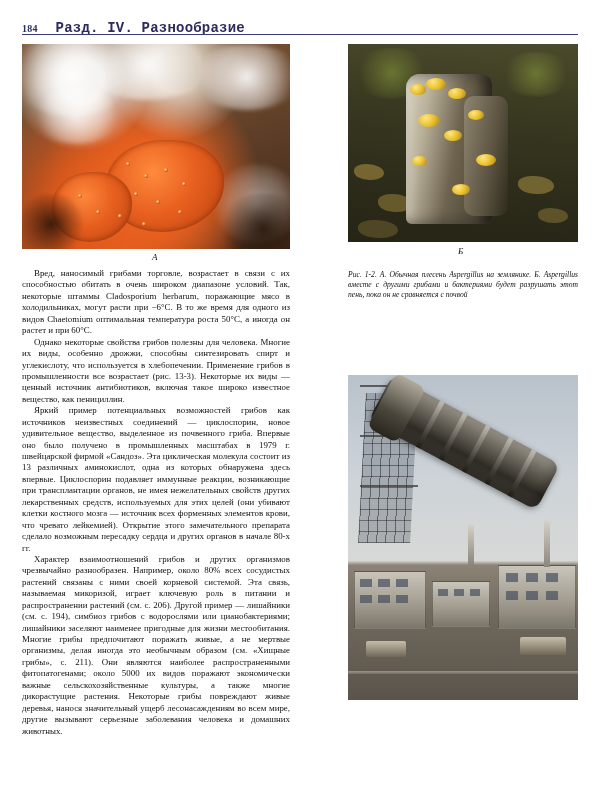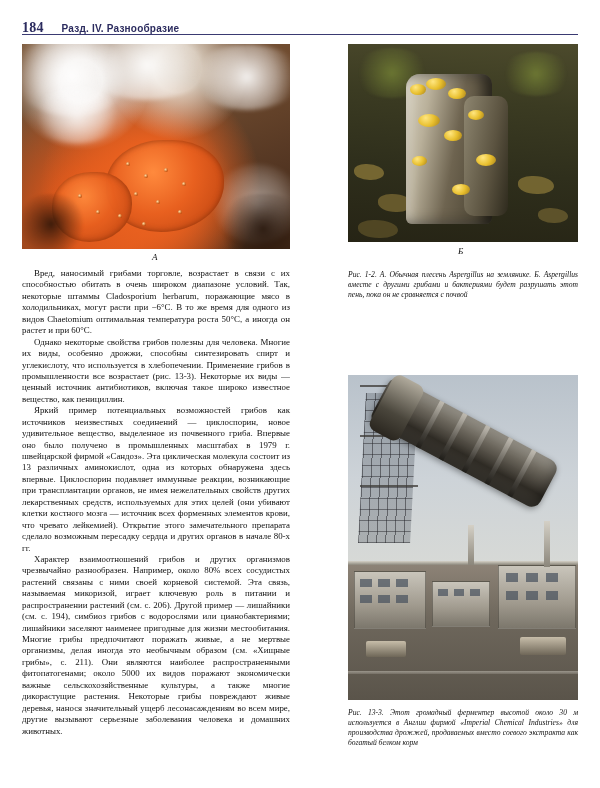--- a/index.html
+++ b/index.html
@@ -25,28 +25,28 @@
     position: absolute;
     top: 20px;
     left: 22px;
     width: 556px;
     display: flex;
     align-items: baseline;
     gap: 18px;
   }
   .header .pageno {
     font-family: "Liberation Serif", serif;
-    font-size: 14px;
+    font-size: 10px;
     font-weight: bold;
     color: #2b2b5e;
     letter-spacing: 0.2px;
   }
   .header .chapter {
-    font-family: Liberation Sans, sans-serif;
-    font-size: 10px;
+    font-family: Liberation Mono, monospace;
+    font-size: 14px;
     font-weight: bold;
     color: #2b2b5e;
     letter-spacing: 0.2px;
   }
   .header-rule {
     position: absolute;
     top: 34px;
     left: 22px;
     width: 556px;
     height: 1px;
@@ -356,21 +356,20 @@
     <div class="win" style="left:178px;top:216px;width:12px;height:9px;"></div>
     <div class="win" style="left:198px;top:216px;width:12px;height:9px;"></div>
     <div class="pipe" style="left:0px;top:186px;width:230px;height:4px;"></div>
     <div class="pipe" style="left:120px;top:150px;width:6px;height:40px;"></div>
     <div class="pipe" style="left:196px;top:146px;width:6px;height:46px;"></div>
     <div class="veh" style="left:18px;top:266px;width:40px;height:16px;"></div>
     <div class="veh" style="left:172px;top:262px;width:46px;height:18px;"></div>
     <div class="pipe" style="left:0px;top:296px;width:230px;height:3px;opacity:.5;"></div>
   </div>
 
-  <div class="caption capC">Рис. 13-3. Этот громадный ферментер высотой около 30 м используется в Англии фирмой «Imperial Chemical Industries» для производства дрожжей, продаваемых вместо соевого экстракта как богатый белком корм</div>
 
   <div class="text-left">
     <p class="body">Вред, наносимый грибами торговле, возрастает в связи с их способностью обитать в очень широком диапазоне условий. Так, некоторые штаммы Cladosporium herbarum, поражающие мясо в холодильниках, могут расти при −6°С. В то же время для одного из видов Chaetomium оптимальная температура роста 50°С, а иногда он растет и при 60°С.</p>
     <p class="body">Однако некоторые свойства грибов полезны для человека. Многие их виды, особенно дрожжи, способны синтезировать спирт и углекислоту, что используется в хлебопечении. Применение грибов в промышленности все возрастает (рис. 13-3). Некоторые их виды — ценный источник антибиотиков, включая такое широко известное вещество, как пенициллин.</p>
     <p class="body">Яркий пример потенциальных возможностей грибов как источников неизвестных соединений — циклоспорин, новое удивительное вещество, выделенное из почвенного гриба. Впервые оно было получено в промышленных масштабах в 1979 г. швейцарской фирмой «Сандоз». Эта циклическая молекула состоит из 13 различных аминокислот, одна из которых обнаружена здесь впервые. Циклоспорин подавляет иммунные реакции, возникающие при трансплантации органов, не имея нежелательных свойств других лекарственных средств, используемых для этих целей (они убивают клетки костного мозга — источник всех форменных элементов крови, что чревато лейкемией). Открытие этого замечательного препарата сделало возможным пересадку сердца и других органов в начале 80-х гг.</p>
     <p class="body">Характер взаимоотношений грибов и других организмов чрезвычайно разнообразен. Например, около 80% всех сосудистых растений связаны с ними своей корневой системой. Эта связь, называемая микоризой, играет ключевую роль в питании и распространении растений (см. с. 206). Другой пример — лишайники (см. с. 194), симбиоз грибов с водорослями или цианобактериями; лишайники заселяют наименее пригодные для жизни местообитания. Многие грибы предпочитают поражать живые, а не мертвые организмы, делая иногда это необычным образом (см. «Хищные грибы», с. 211). Они являются наиболее распространенными фитопатогенами; около 5000 их видов поражают экономически важные сельскохозяйственные культуры, а также многие дикорастущие растения. Некоторые грибы повреждают живые деревья, нанося значительный ущерб лесонасаждениям во всем мире, другие вызывают серьезные заболевания человека и домашних животных.</p>
   </div>
 
 </div>
 

